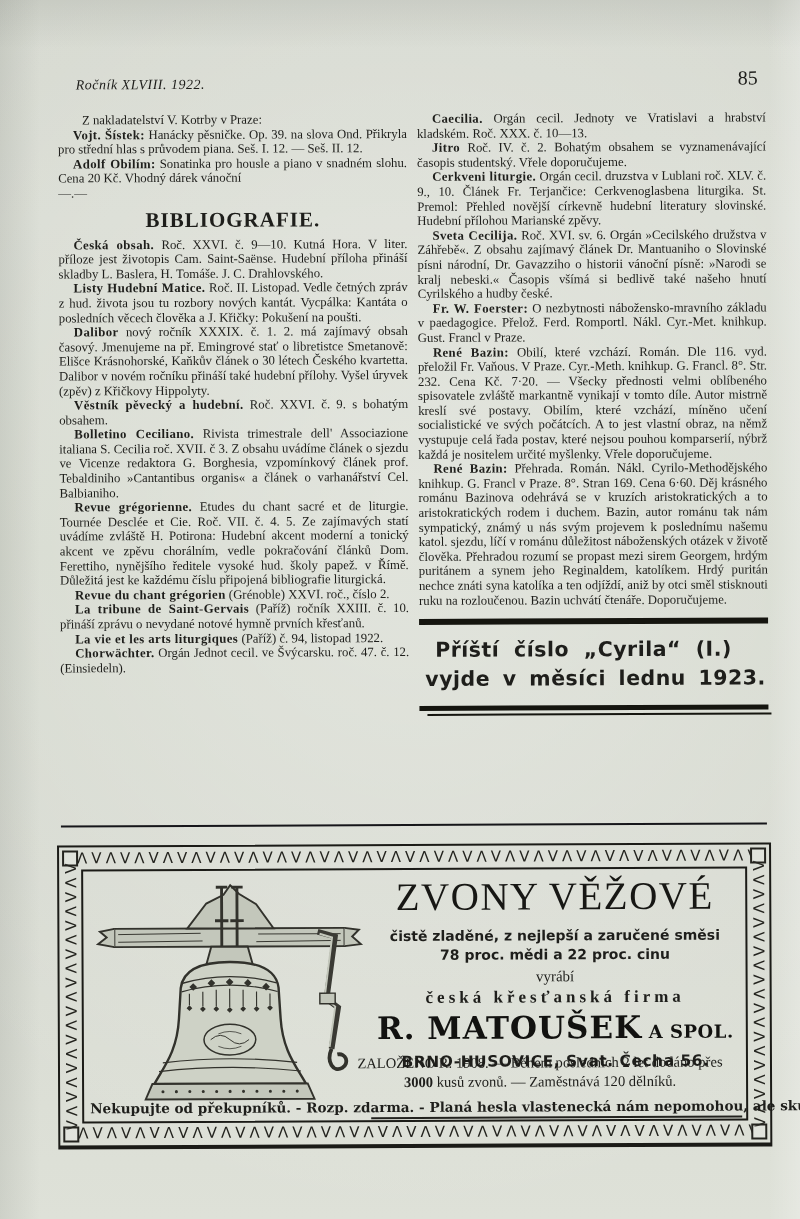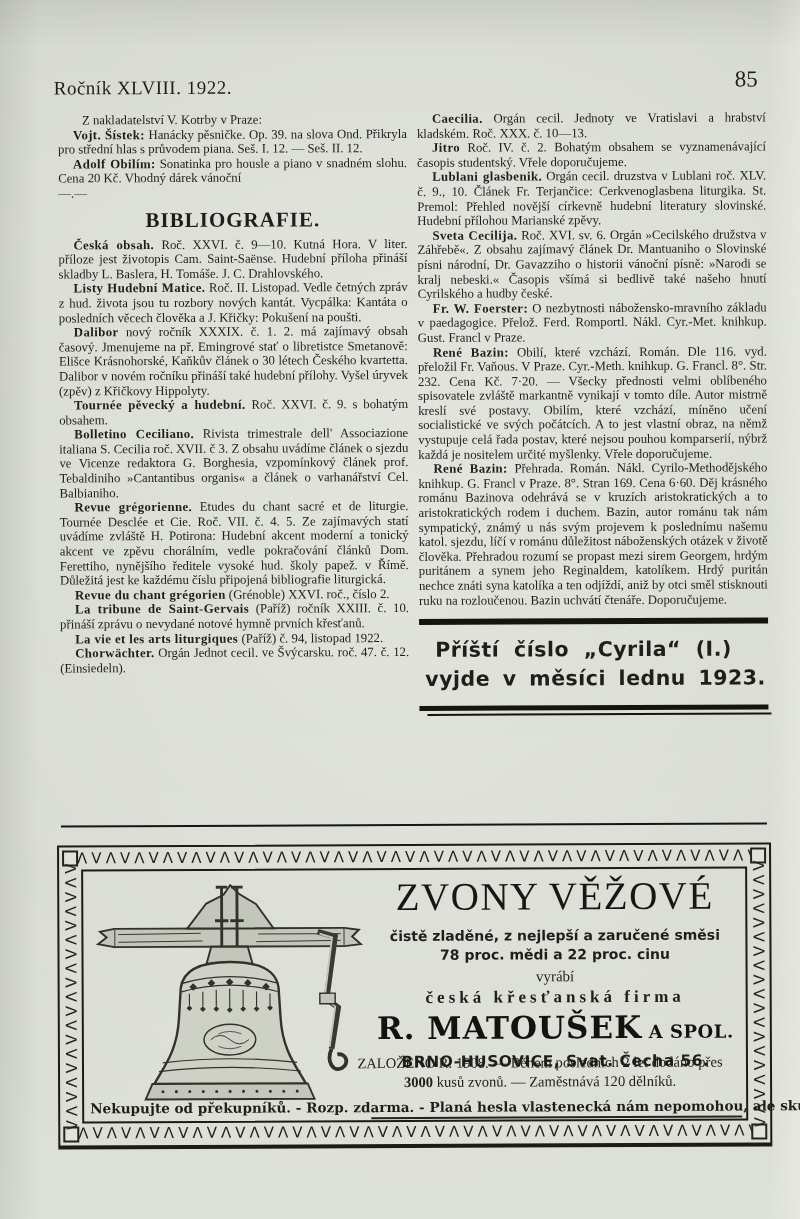--- a/index.html
+++ b/index.html
@@ -12,22 +12,22 @@
     color:#1e1e1b;
   }
   
   body::before{content:"";position:absolute;inset:0;pointer-events:none;
     background:
       linear-gradient(90deg, rgba(60,65,60,0.10), rgba(60,65,60,0) 5%, rgba(60,65,60,0) 96%, rgba(255,255,255,0.25)),
       linear-gradient(180deg, rgba(70,75,70,0.10), rgba(70,75,70,0) 4%);
   }
   .tilt{position:absolute;inset:0;transform:rotate(-0.25deg);}
 
-  .hdr-vol{position:absolute;left:56px;top:76px;font-size:19px;letter-spacing:0.5px;}
-  .hdr-page{position:absolute;right:40px;top:68px;font-size:23px;text-align:right;}
+  .hdr-vol{position:absolute;left:78px;top:76px;font-size:14px;letter-spacing:0.5px;font-style:italic;}
+  .hdr-page{position:absolute;right:40px;top:68px;font-size:20px;text-align:right;}
 
   .columns{position:absolute;left:60px;top:112px;width:708px;display:flex;gap:10px;}
   .col{width:349px;}
   .col p{margin:0;text-indent:15px;text-align:justify;font-size:12.8px;line-height:14.6px;}
   .col p b{letter-spacing:0.4px;}
   .publisher-note{text-indent:24px !important;}
   .divider{ text-align:center;font-size:13px;line-height:15px;margin:1px 0;text-indent:0 !important;}
   .biblio-head{text-align:center;font-size:21px;font-weight:bold;letter-spacing:1px;margin:7px 0 5px;font-family:"Liberation Serif",serif;}
 
   .announce{margin-top:11px;border-top:6px solid #15150f;border-bottom:5px solid #15150f;
@@ -84,33 +84,33 @@
 
     <div class="col">
       <p class="publisher-note">Z nakladatelství V. Kotrby v Praze:</p>
       <p><b>Vojt. Šístek:</b><span> Hanácky pěsničke. Op. 39. na slova Ond. Přikryla pro střední hlas s průvodem piana. Seš. I. 12. — Seš. II. 12.</span></p>
       <p><b>Adolf Obilím:</b><span> Sonatinka pro housle a piano v snadném slohu. Cena 20 Kč. Vhodný dárek vánoční</span></p>
       <p class="divider">—.—</p>
       <div class="biblio-head">BIBLIOGRAFIE.</div>
       <p><b>Česká obsah.</b><span> Roč. XXVI. č. 9—10. Kutná Hora. V liter. příloze jest životopis Cam. Saint-Saënse. Hudební příloha přináší skladby L. Baslera, H. Tomáše. J. C. Drahlovského.</span></p>
       <p><b>Listy Hudební Matice.</b><span> Roč. II. Listopad. Vedle četných zpráv z hud. života jsou tu rozbory nových kantát. Vycpálka: Kantáta o posledních věcech člověka a J. Křičky: Pokušení na poušti.</span></p>
       <p><b>Dalibor</b><span> nový ročník XXXIX. č. 1. 2. má zajímavý obsah časový. Jmenujeme na př. Emingrové stať o libretistce Smetanově: Elišce Krásnohorské, Kaňkův článek o 30 létech Českého kvartetta. Dalibor v novém ročníku přináší také hudební přílohy. Vyšel úryvek (zpěv) z Křičkovy Hippolyty.</span></p>
-      <p><b>Tournée pěvecký a hudební.</b><span> Roč. XXVI. č. 9. s bohatým obsahem.</span></p>
+      <p><b>Věstník pěvecký a hudební.</b><span> Roč. XXVI. č. 9. s bohatým obsahem.</span></p>
       <p><b>Bolletino Ceciliano.</b><span> Rivista trimestrale dell' Associazione italiana S. Cecilia roč. XVII. č 3. Z obsahu uvádíme článek o sjezdu ve Vicenze redaktora G. Borghesia, vzpomínkový článek prof. Tebaldiniho »Cantantibus organis« a článek o varhanářství Cel. Balbianiho.</span></p>
       <p><b>Revue grégorienne.</b><span> Etudes du chant sacré et de liturgie. Tournée Desclée et Cie. Roč. VII. č. 4. 5. Ze zajímavých statí uvádíme zvláště H. Potirona: Hudební akcent moderní a tonický akcent ve zpěvu chorálním, vedle pokračování článků Dom. Ferettiho, nynějšího ředitele vysoké hud. školy papež. v Římě. Důležitá jest ke každému číslu připojená bibliografie liturgická.</span></p>
       <p><b>Revue du chant grégorien</b><span> (Grénoble) XXVI. roč., číslo 2.</span></p>
       <p><b>La tribune de Saint-Gervais</b><span> (Paříž) ročník XXIII. č. 10. přináší zprávu o nevydané notové hymně prvních křesťanů.</span></p>
       <p><b>La vie et les arts liturgiques</b><span> (Paříž) č. 94, listopad 1922.</span></p>
       <p><b>Chorwächter.</b><span> Orgán Jednot cecil. ve Švýcarsku. roč. 47. č. 12. (Einsiedeln).</span></p>
     </div>
 
     <div class="col">
       <p><b>Caecilia.</b><span> Orgán cecil. Jednoty ve Vratislavi a hrabství kladském. Roč. XXX. č. 10—13.</span></p>
       <p><b>Jitro</b><span> Roč. IV. č. 2. Bohatým obsahem se vyznamenávající časopis studentský. Vřele doporučujeme.</span></p>
-      <p><b>Lublani glasbenik.</b><span> Orgán cecil. druzstva v Lublani roč. XLV. č. 9., 10. Článek Fr. Terjančice: Cerkvenoglasbena liturgika. St. Premol: Přehled novější církevně hudební literatury slovinské. Hudební přílohou Marianské zpěvy.</span></p>
+      <p><b>Cerkveni liturgie.</b><span> Orgán cecil. druzstva v Lublani roč. XLV. č. 9., 10. Článek Fr. Terjančice: Cerkvenoglasbena liturgika. St. Premol: Přehled novější církevně hudební literatury slovinské. Hudební přílohou Marianské zpěvy.</span></p>
       <p><b>Sveta Cecilija.</b><span> Roč. XVI. sv. 6. Orgán »Cecilského družstva v Záhřebě«. Z obsahu zajímavý článek Dr. Mantuaniho o Slovinské písni národní, Dr. Gavazziho o historii vánoční písně: »Narodi se kralj nebeski.« Časopis všímá si bedlivě také našeho hnutí Cyrilského a hudby české.</span></p>
       <p><b>Fr. W. Foerster:</b><span> O nezbytnosti nábožensko-mravního základu v paedagogice. Přelož. Ferd. Romportl. Nákl. Cyr.-Met. knihkup. Gust. Francl v Praze.</span></p>
       <p><b>René Bazin:</b><span> Obilí, které vzchází. Román. Dle 116. vyd. přeložil Fr. Vaňous. V Praze. Cyr.-Meth. knihkup. G. Francl. 8°. Str. 232. Cena Kč. 7·20. — Všecky přednosti velmi oblíbeného spisovatele zvláště markantně vynikají v tomto díle. Autor mistrně kreslí své postavy. Obilím, které vzchází, míněno učení socialistické ve svých počátcích. A to jest vlastní obraz, na němž vystupuje celá řada postav, které nejsou pouhou komparserií, nýbrž každá je nositelem určité myšlenky. Vřele doporučujeme.</span></p>
       <p><b>René Bazin:</b><span> Přehrada. Román. Nákl. Cyrilo-Methodějského knihkup. G. Francl v Praze. 8°. Stran 169. Cena 6·60. Děj krásného románu Bazinova odehrává se v kruzích aristokratických a to aristokratických rodem i duchem. Bazin, autor románu tak nám sympatický, známý u nás svým projevem k poslednímu našemu katol. sjezdu, líčí v románu důležitost náboženských otázek v životě člověka. Přehradou rozumí se propast mezi sirem Georgem, hrdým puritánem a synem jeho Reginaldem, katolíkem. Hrdý puritán nechce znáti syna katolíka a ten odjíždí, aniž by otci směl stisknouti ruku na rozloučenou. Bazin uchvátí čtenáře. Doporučujeme.</span></p>
 
       <div class="announce">
         <div class="l1">Příští číslo „Cyrila“ (I.)</div>
         <div class="l2">vyjde v měsíci lednu 1923.</div>
       </div>
     </div>

